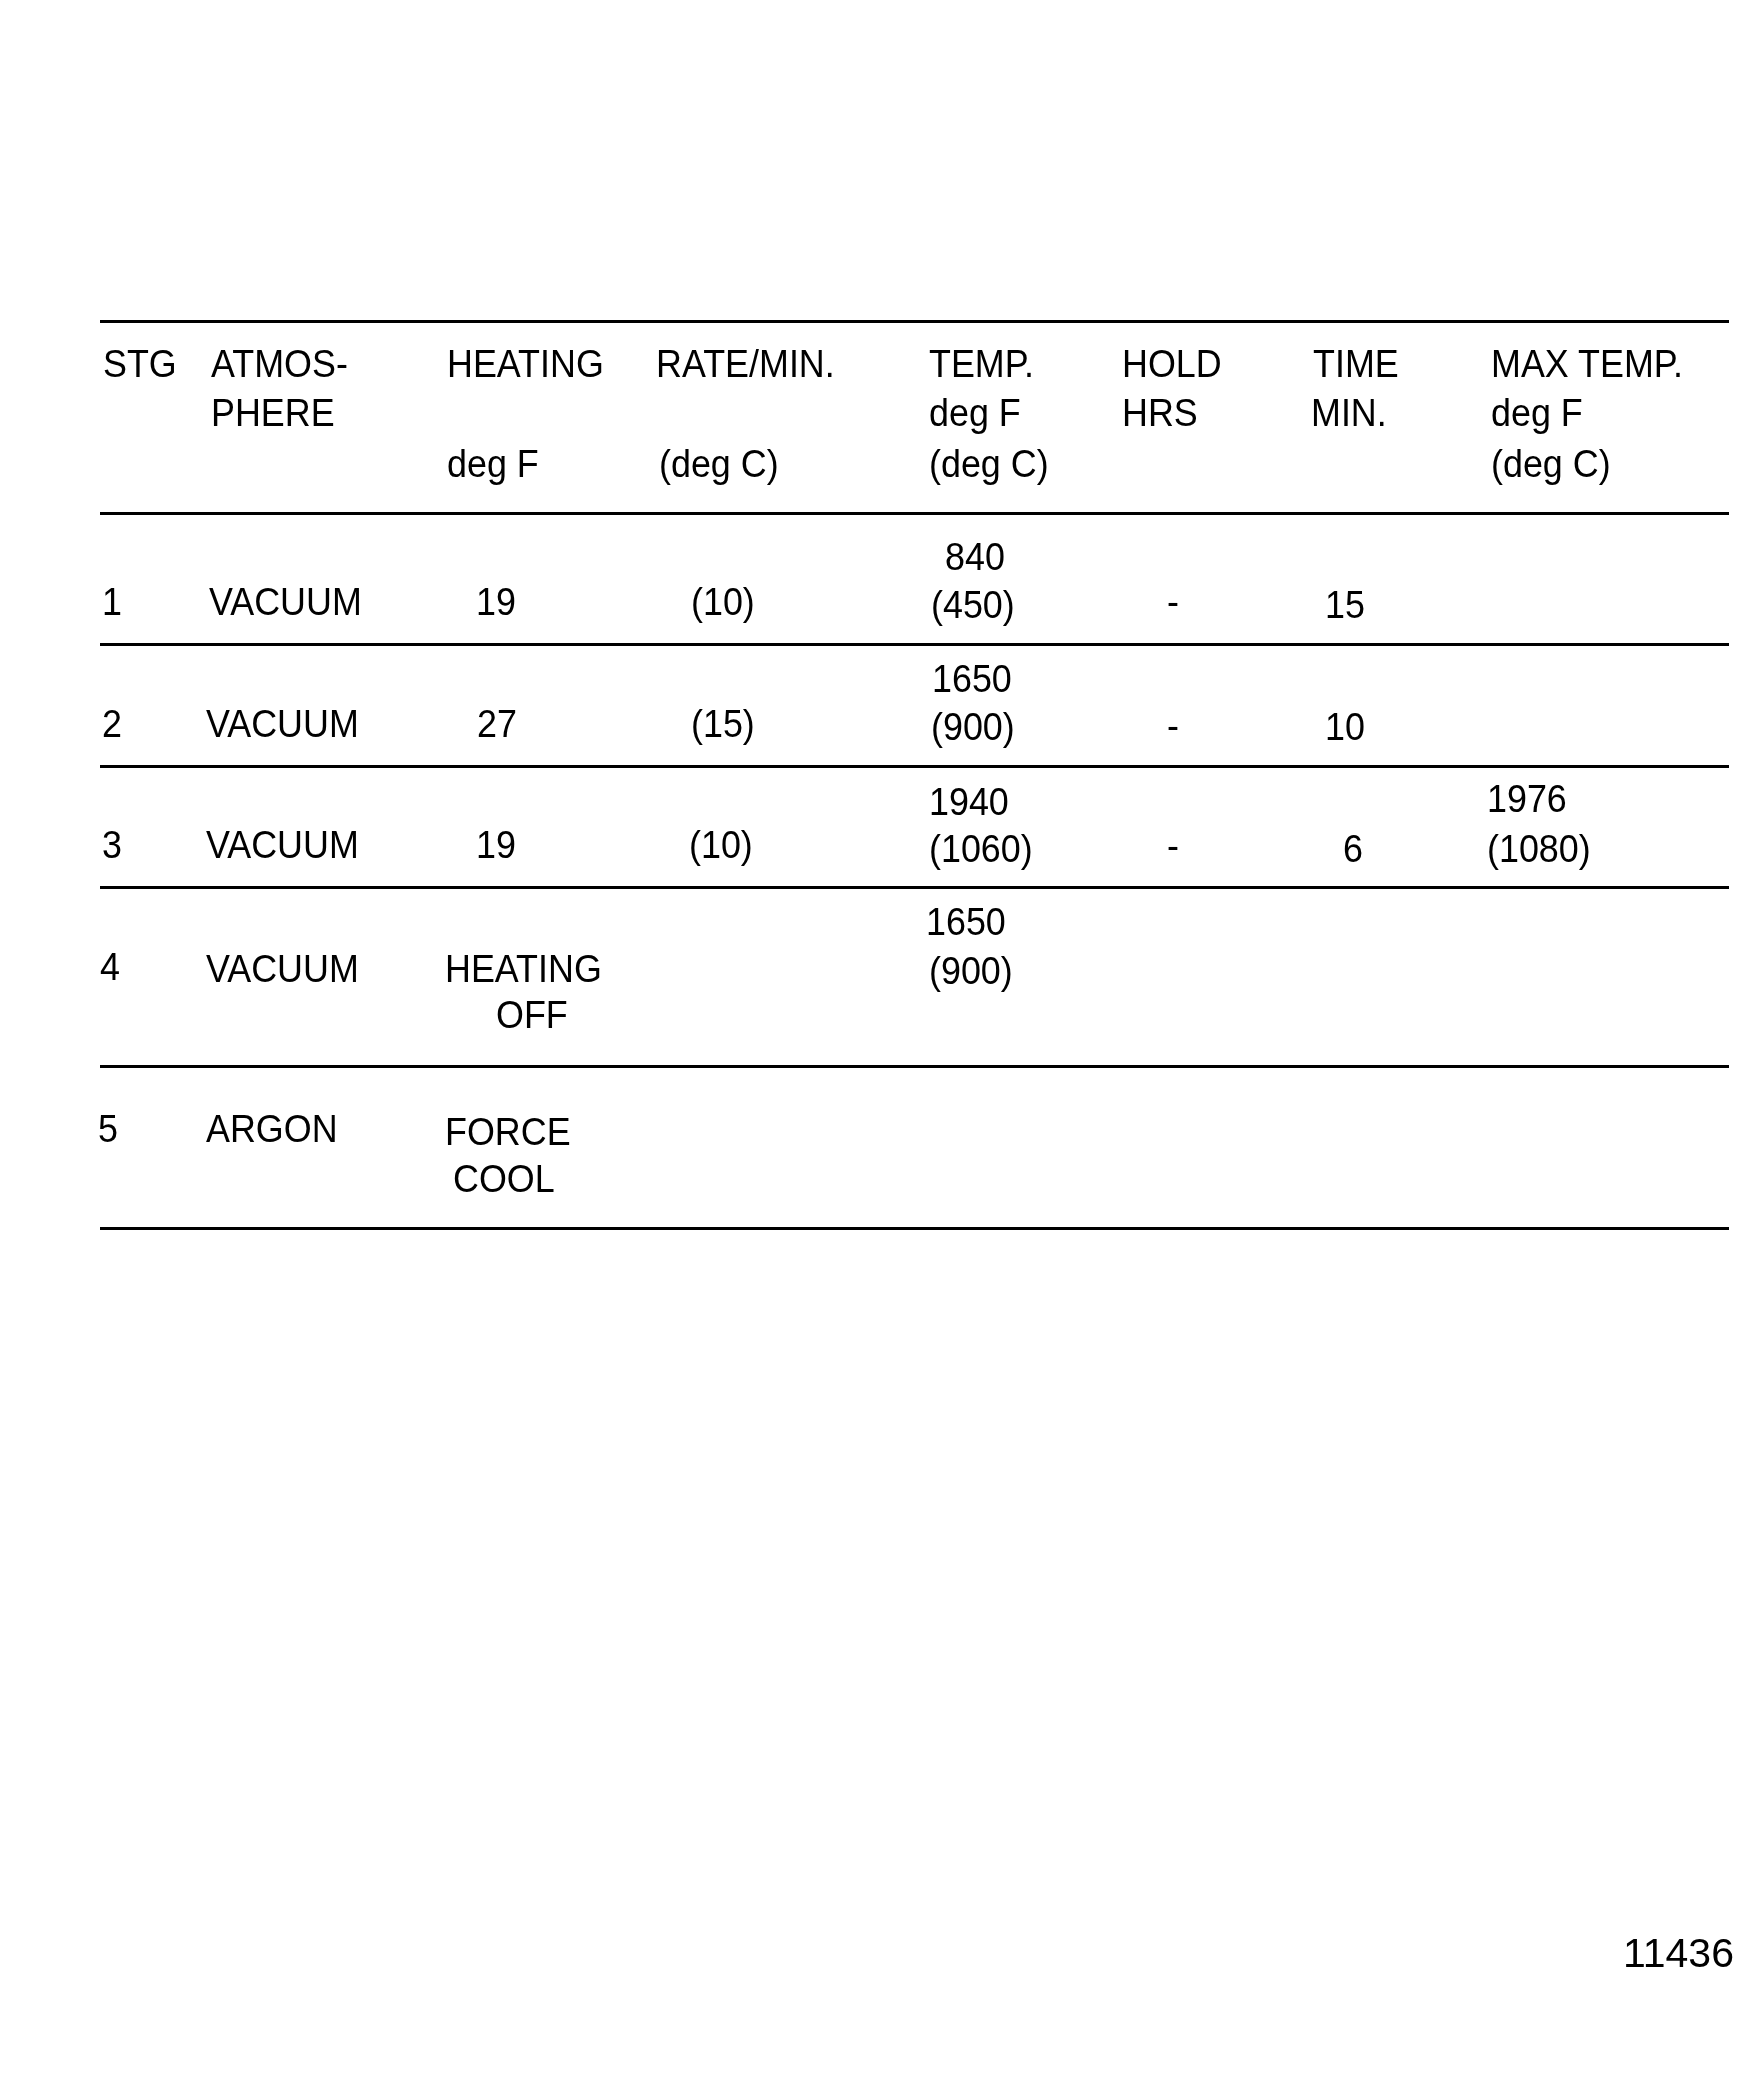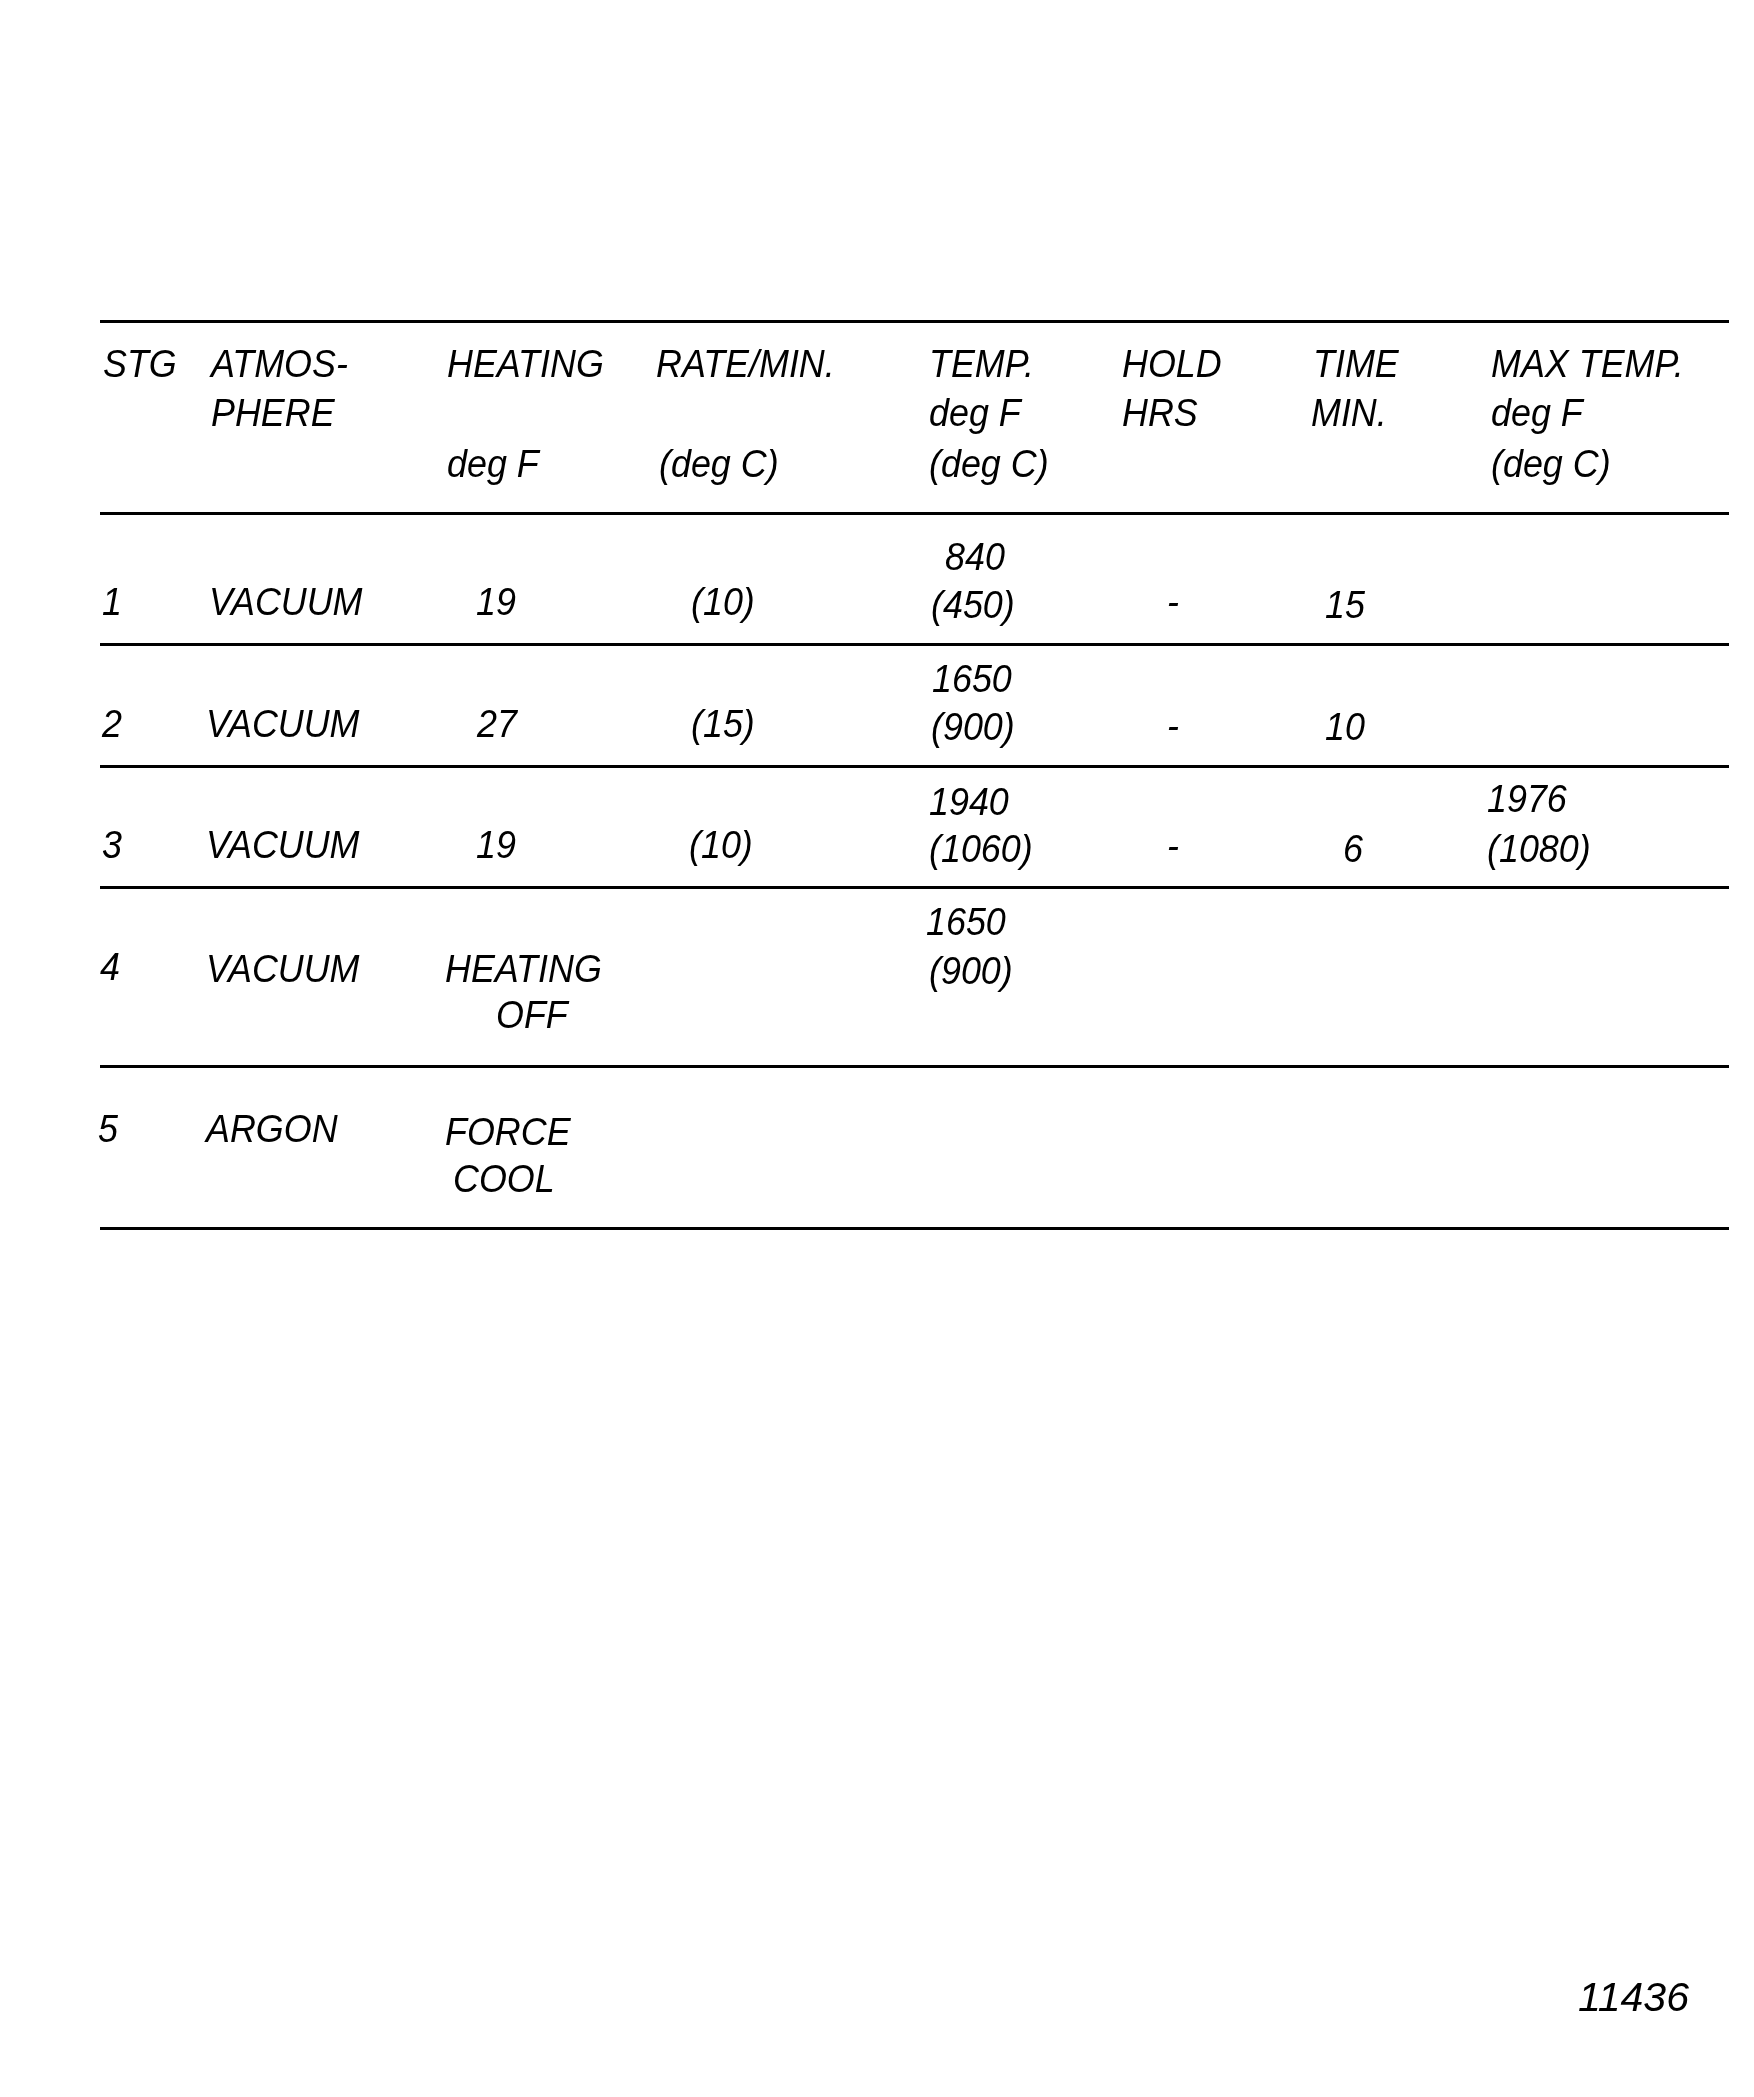--- a/index.html
+++ b/index.html
@@ -13,46 +13,44 @@
       position: relative;
       overflow: hidden;
       font-family: "Liberation Sans", sans-serif;
       color: #000000;
     }
     .page {
       position: absolute;
       left: 0; top: 0;
       width: 1755px;
       height: 2003px;
-      font-style: italic;
     }
     .rule {
       position: absolute;
       left: 100px;
       width: 1629px;
       height: 3.2px;
       background: #000;
     }
     .txt {
       position: absolute;
       font-size: 39px;
       line-height: 49px;
       white-space: pre;
       letter-spacing: 0px;
       transform: scaleX(0.92);
       transform-origin: left top;
     }
     .figure-id {
       position: absolute;
-      left: 1578px;
+      left: 1623px;
       top: 1928px;
       font-size: 41px;
       line-height: 51px;
       font-family: "Liberation Sans", sans-serif;
-      margin-top: 44px;
     }
   </style>
 </head>
 <body>
 
 <div class="page">
 
   <div class="rule" style="top:320px;"></div>
   <div class="rule" style="top:512px;"></div>
   <div class="rule" style="top:643px;"></div>

